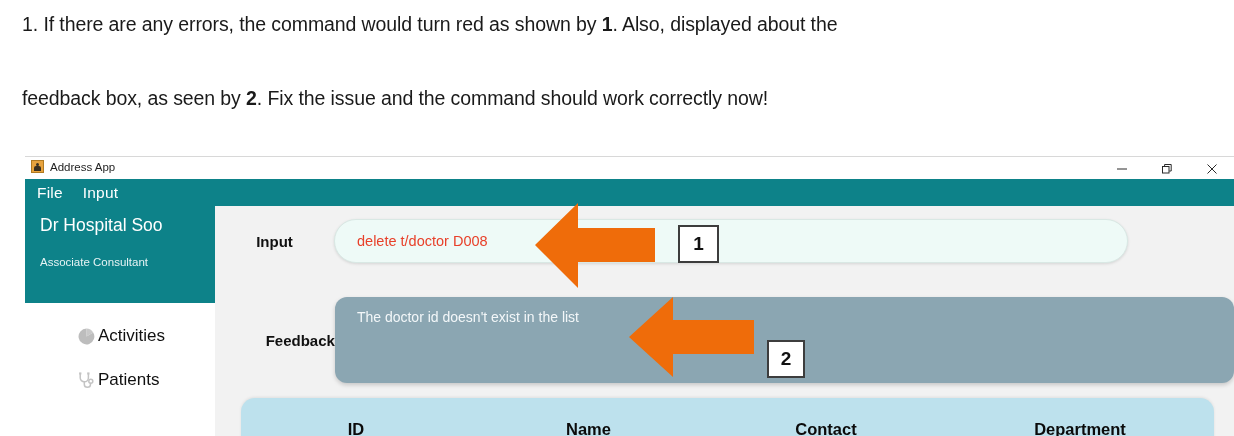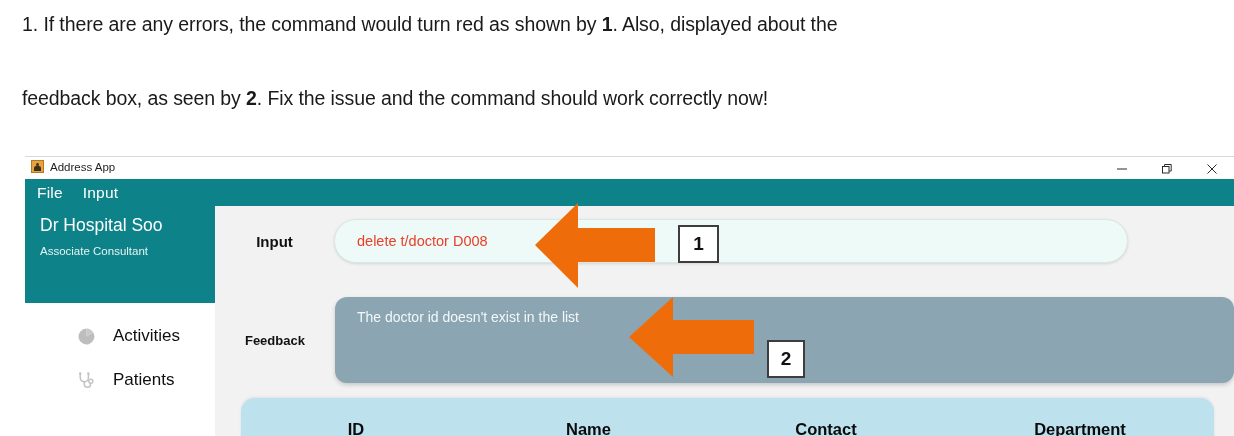--- a/index.html
+++ b/index.html
@@ -96,29 +96,29 @@
     position:absolute;left:0;top:0;
     width:190px; height:97px;
     background:#0d8289;
     padding:6px 0 0 15px;
     box-sizing:border-box;
   }
   #profile-name{
     color:#ffffff;font-size:17.5px;line-height:27px;font-weight:400;
     white-space:nowrap;
   }
-  #profile-lines{margin-top:5px;}
+  #profile-lines{margin-top:16px;}
   .profile-line{
     color:#e6f3f4;font-size:11.5px;line-height:15px;white-space:nowrap;
   }
   #nav{
     position:absolute;left:0;top:108px;width:190px;
   }
   .nav-item{
-    display:flex;align-items:center;gap:17px;
+    display:flex;align-items:center;gap:2px;
     height:44px; padding-left:52px;
     box-sizing:border-box;
   }
   .nav-label{
     font-size:17px;color:#101010;
   }
   .nav-icon{width:19px;height:19px;display:block;flex:0 0 19px;}
 
   
   #main{
@@ -140,22 +140,22 @@
     border:1px solid #d9e8e4;
     border-radius:22px;
     display:flex;align-items:center;
     padding-left:22px;box-sizing:border-box;
     box-shadow:0 1px 3px rgba(0,0,0,0.12);
   }
   #input-text{font-size:14.5px;color:#e8402a;text-align:right;}
 
   #feedback-row{left:0;top:88px;width:1019px;height:92px;}
   #feedback-label{
-    width:130px;text-align:center;
-    font-size:13px;font-weight:bold;color:#111;
+    width:130px;text-align:right;
+    font-size:15px;font-weight:bold;color:#111;
   }
   #feedback-box{
     width:973px;height:86px;
     background:#8ba6b2;
     border-radius:12px;
     padding:11px 0 0 22px;box-sizing:border-box;
     box-shadow:0 2px 4px rgba(0,0,0,0.18);
   }
   #feedback-text{font-size:14px;color:#f3f7f9;}
 

